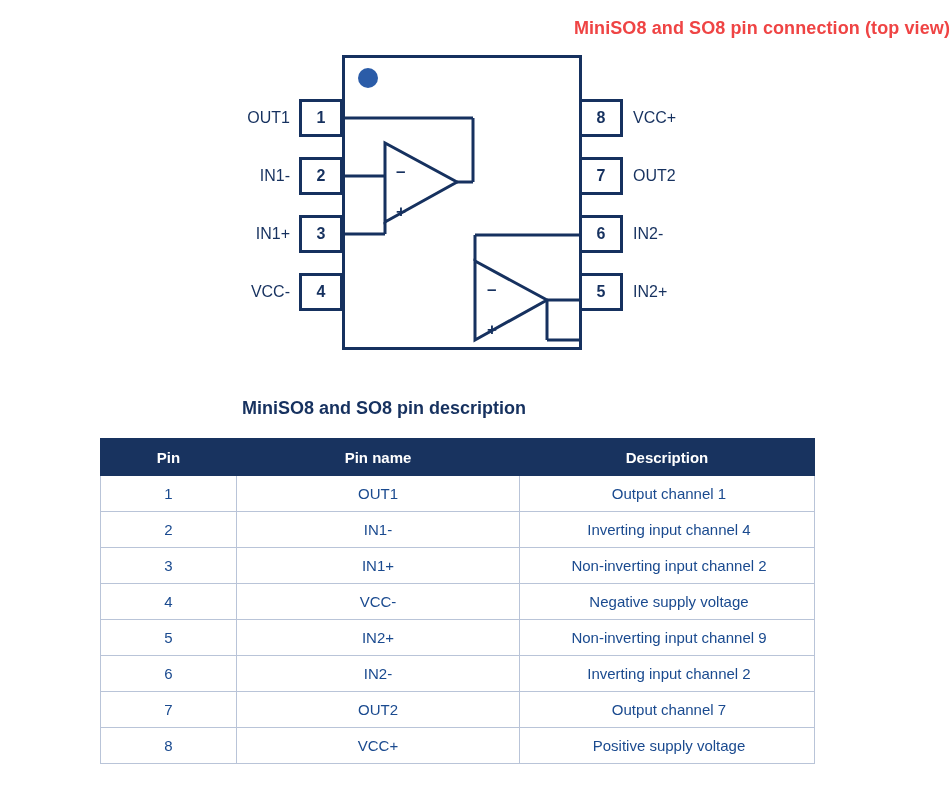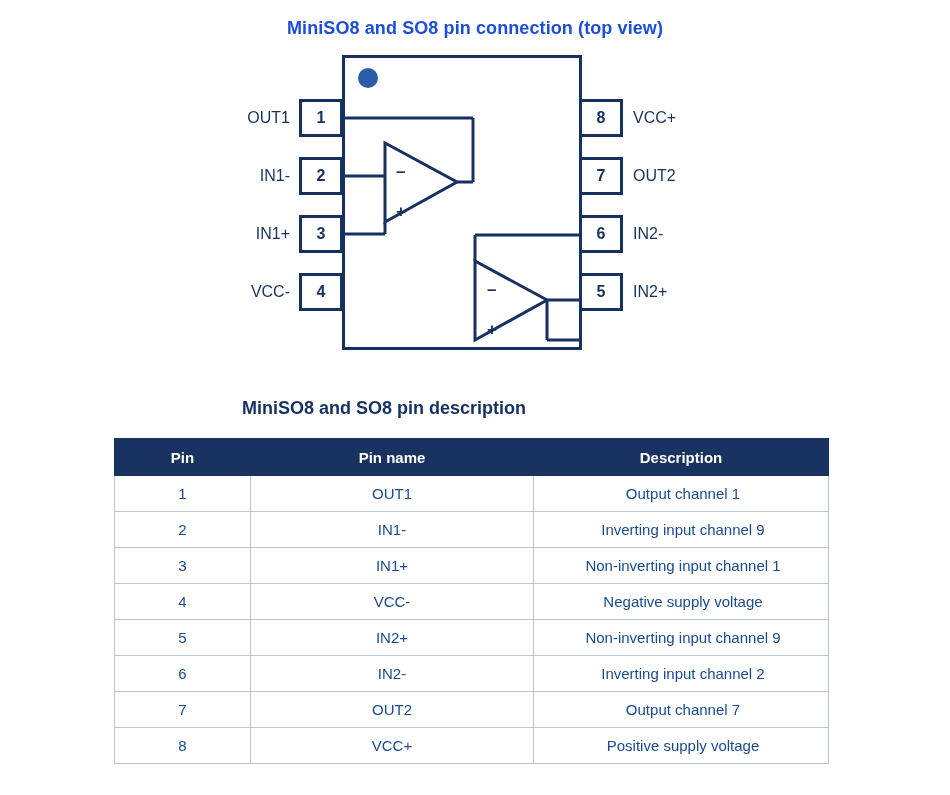--- a/index.html
+++ b/index.html
@@ -13,24 +13,24 @@
     font-family: "Liberation Sans", sans-serif;
     color: #1b2a5a;
     position: relative;
     overflow: hidden;
   }
   .figure-title {
     position: absolute;
     left: 0;
     top: 18px;
     width: 950px;
-    text-align: center;
+    text-align: right;
     font-size: 18px;
     font-weight: bold;
-    color: #1d4ed8;
+    color: #ef4444;
     letter-spacing: 0.1px;
   }
 
   
   .diagram {
     position: absolute;
     left: 210px;
     top: 50px;
     width: 540px;
     height: 310px;
@@ -114,21 +114,21 @@
     left: 0;
     top: 398px;
     width: 768px;
     text-align: center;
     font-size: 18px;
     font-weight: bold;
     color: #16315f;
   }
   table.pin-table {
     position: absolute;
-    left: 114px;
+    left: 100px;
     top: 438px;
     width: 715px;
     border-collapse: collapse;
     font-size: 15px;
   }
   table.pin-table th {
     background: #18335f;
     color: #ffffff;
     font-weight: bold;
     height: 34px;
@@ -216,26 +216,26 @@
   </thead>
   <tbody>
     <tr>
       <td class="c-pin">1</td>
       <td class="c-name">OUT1</td>
       <td class="c-desc">Output channel 1</td>
     </tr>
     <tr>
       <td class="c-pin">2</td>
       <td class="c-name">IN1-</td>
-      <td class="c-desc">Inverting input channel 9</td>
+      <td class="c-desc">Inverting input channel 4</td>
     </tr>
     <tr>
       <td class="c-pin">3</td>
       <td class="c-name">IN1+</td>
-      <td class="c-desc">Non-inverting input channel 1</td>
+      <td class="c-desc">Non-inverting input channel 2</td>
     </tr>
     <tr>
       <td class="c-pin">4</td>
       <td class="c-name">VCC-</td>
       <td class="c-desc">Negative supply voltage</td>
     </tr>
     <tr>
       <td class="c-pin">5</td>
       <td class="c-name">IN2+</td>
       <td class="c-desc">Non-inverting input channel 9</td>

